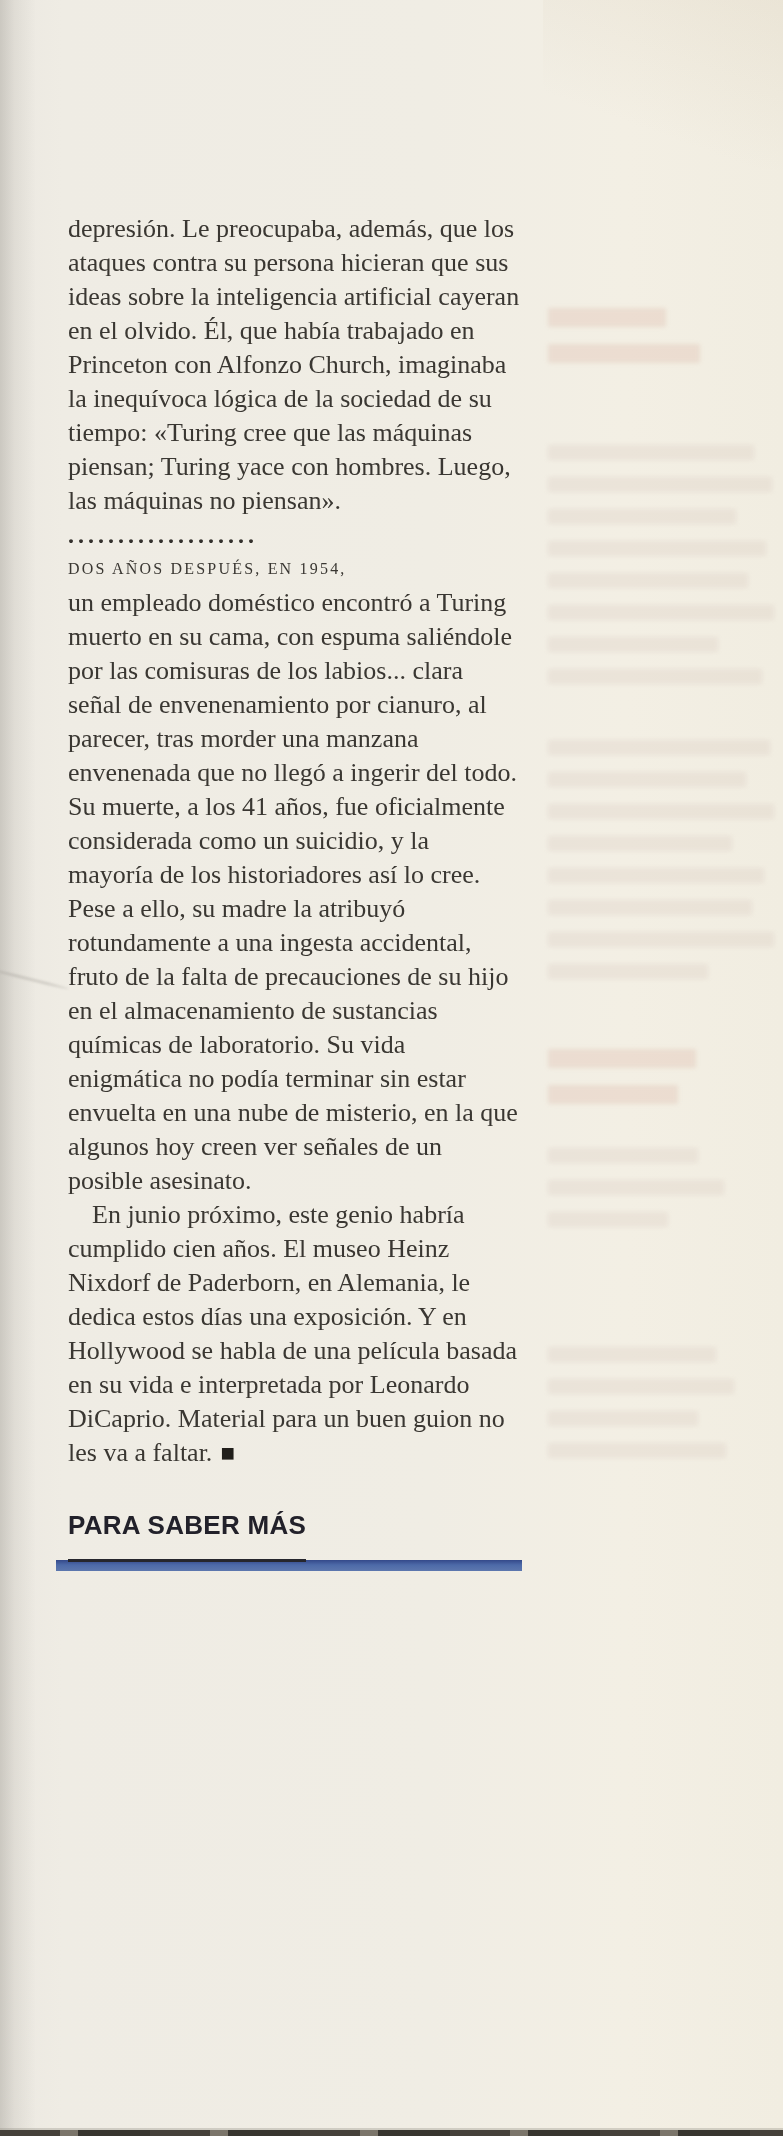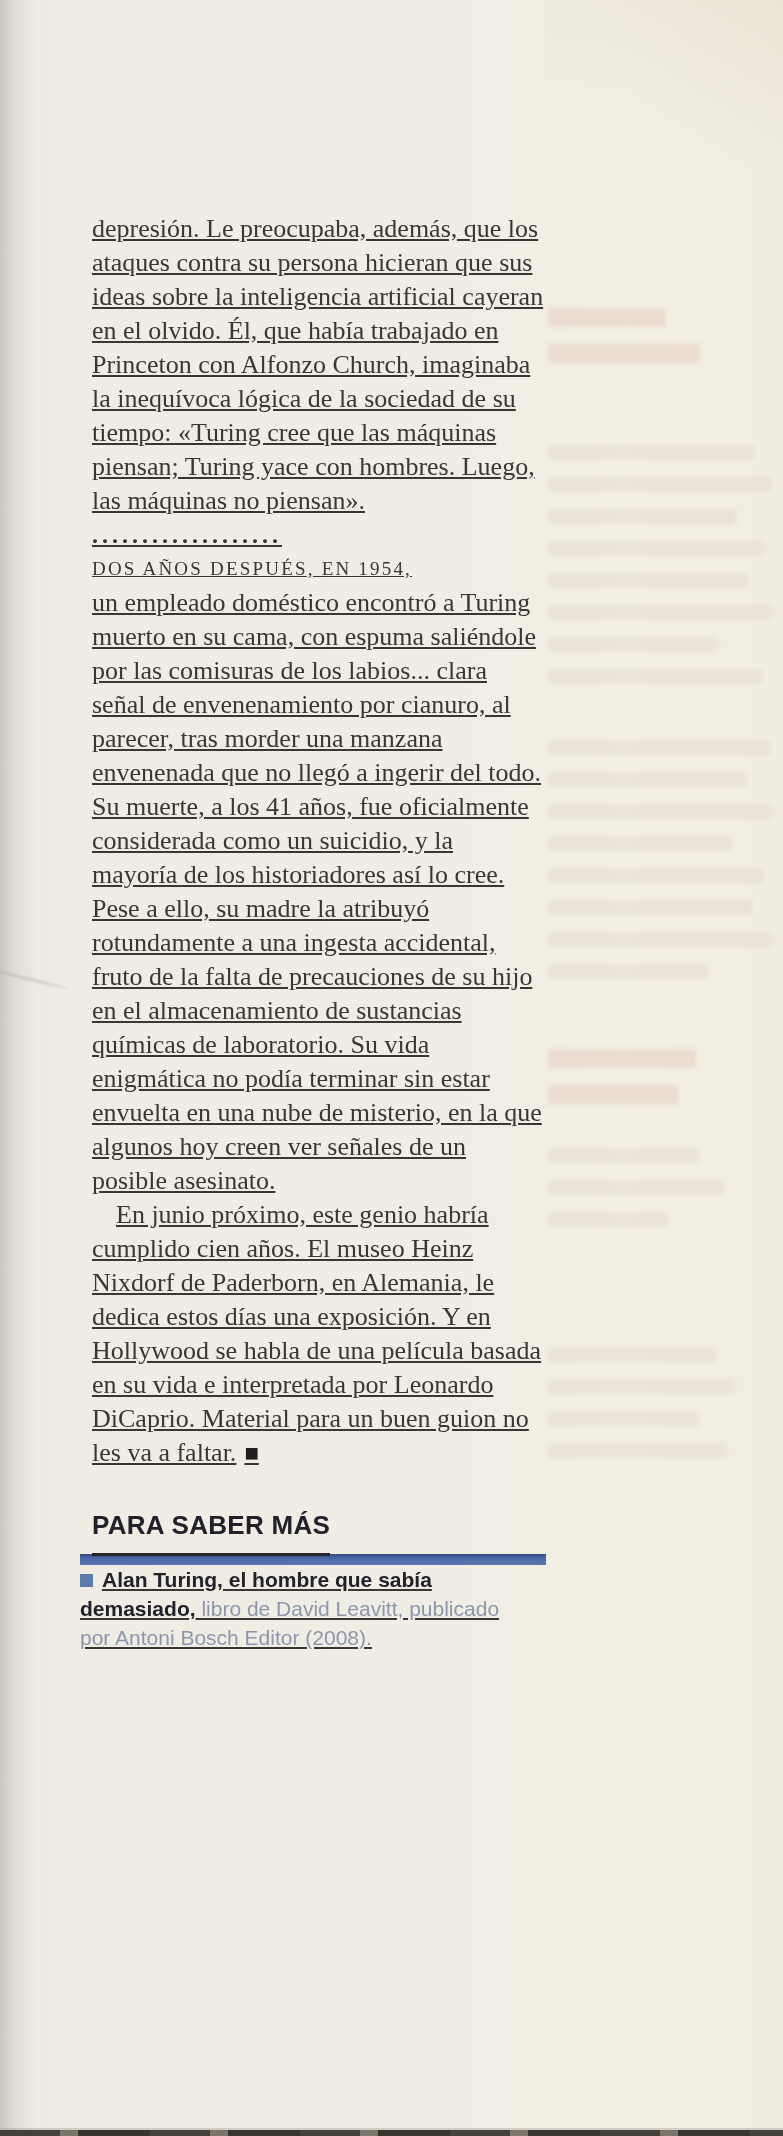--- a/index.html
+++ b/index.html
@@ -25,39 +25,39 @@
   .corner-shade{
     position:absolute;right:0;top:0;width:240px;height:170px;
     background:linear-gradient(200deg,rgba(205,190,165,0.18),rgba(205,190,165,0) 70%);
   }
   
   .ghosts{position:absolute;left:548px;top:308px;width:225px;}
   .ghosts .g{height:15px;margin-bottom:17px;background:rgba(182,152,136,0.12);filter:blur(2px);border-radius:2px;}
   .ghosts .gb{background:rgba(198,132,110,0.16);height:19px;}
   
   .column{
-    position:absolute;left:92px;top:212px;width:452px;
-    color:#3a3732;font-size:26px;line-height:34px;text-decoration:underline;
+    position:absolute;left:68px;top:212px;width:452px;
+    color:#3a3732;font-size:26px;line-height:34px;
   }
   .column p{margin:0;}
   .p-indent{text-indent:24px;}
   .dots{
     letter-spacing:4px;font-weight:bold;font-size:24px;line-height:32px;
     margin:1px 0;color:#34312c;
   }
-  .lead{display:block;font-size:19px;letter-spacing:2.2px;}
+  .lead{display:block;font-size:16px;letter-spacing:2.2px;}
   .endmark{margin-left:8px;font-size:24px;color:#211f1b;}
   
   .further{
     margin-top:38px;margin-left:-12px;width:466px;
     font-family:"Liberation Sans", sans-serif;
   }
   .fr-heading{
     display:inline-block;margin-left:12px;font-size:26px;font-weight:bold;
-    letter-spacing:0.3px;color:#22212a;border-bottom:3px solid #26262c;padding-bottom:11px;
+    letter-spacing:0.3px;color:#22212a;border-bottom:3px solid #26262c;padding-bottom:17px;
   }
   .fr-rule{
     height:11px;margin-top:-2px;
     background:linear-gradient(180deg,#34498a 0%,#4d6aa8 45%,#5d77ae 100%);
   }
   .fr-item{
     margin:26px 0 0 12px;width:426px;
     font-size:21px;line-height:29px;font-weight:bold;color:#22212a;
   }
   .fr-bullet{
@@ -104,17 +104,16 @@
 
 <div class="column">
   <p>depresión. Le preocupaba, además, que los ataques contra su persona hicieran que sus ideas sobre la inteligencia artificial cayeran en el olvido. Él, que había trabajado en Princeton con Alfonzo Church, imaginaba la inequívoca lógica de la sociedad de su tiempo: «Turing cree que las máquinas piensan; Turing yace con hombres. Luego, las máquinas no piensan».</p>
   <div class="dots">...................</div>
   <p><span class="lead">DOS AÑOS DESPUÉS, EN 1954,</span><span>un empleado doméstico encontró a Turing muerto en su cama, con espuma saliéndole por las comisuras de los labios... clara señal de envenenamiento por cianuro, al parecer, tras morder una manzana envenenada que no llegó a ingerir del todo. Su muerte, a los 41 años, fue oficialmente considerada como un suicidio, y la mayoría de los historiadores así lo cree. Pese a ello, su madre la atribuyó rotundamente a una ingesta accidental, fruto de la falta de precauciones de su hijo en el almacenamiento de sustancias químicas de laboratorio. Su vida enigmática no podía terminar sin estar envuelta en una nube de misterio, en la que algunos hoy creen ver señales de un posible asesinato.</span></p>
   <p class="p-indent"><span>En junio próximo, este genio habría cumplido cien años. El museo Heinz Nixdorf de Paderborn, en Alemania, le dedica estos días una exposición. Y en Hollywood se habla de una película basada en su vida e interpretada por Leonardo DiCaprio. Material para un buen guion no les va a faltar.</span><span class="endmark">■</span></p>
 
   <div class="further">
     <div class="fr-heading">PARA SABER MÁS</div>
     <div class="fr-rule"></div>
-    <p class="fr-item"><span class="fr-bullet"></span><span>Alan Turing, el hombre que sabía demasiado,</span><span class="fr-rest"> libro de David Leavitt, publicado por Antoni Bosch Editor (2008).</span></p>
   </div>
 </div>
 
 <div class="bottom-edge"></div>
 
 </body></html>

